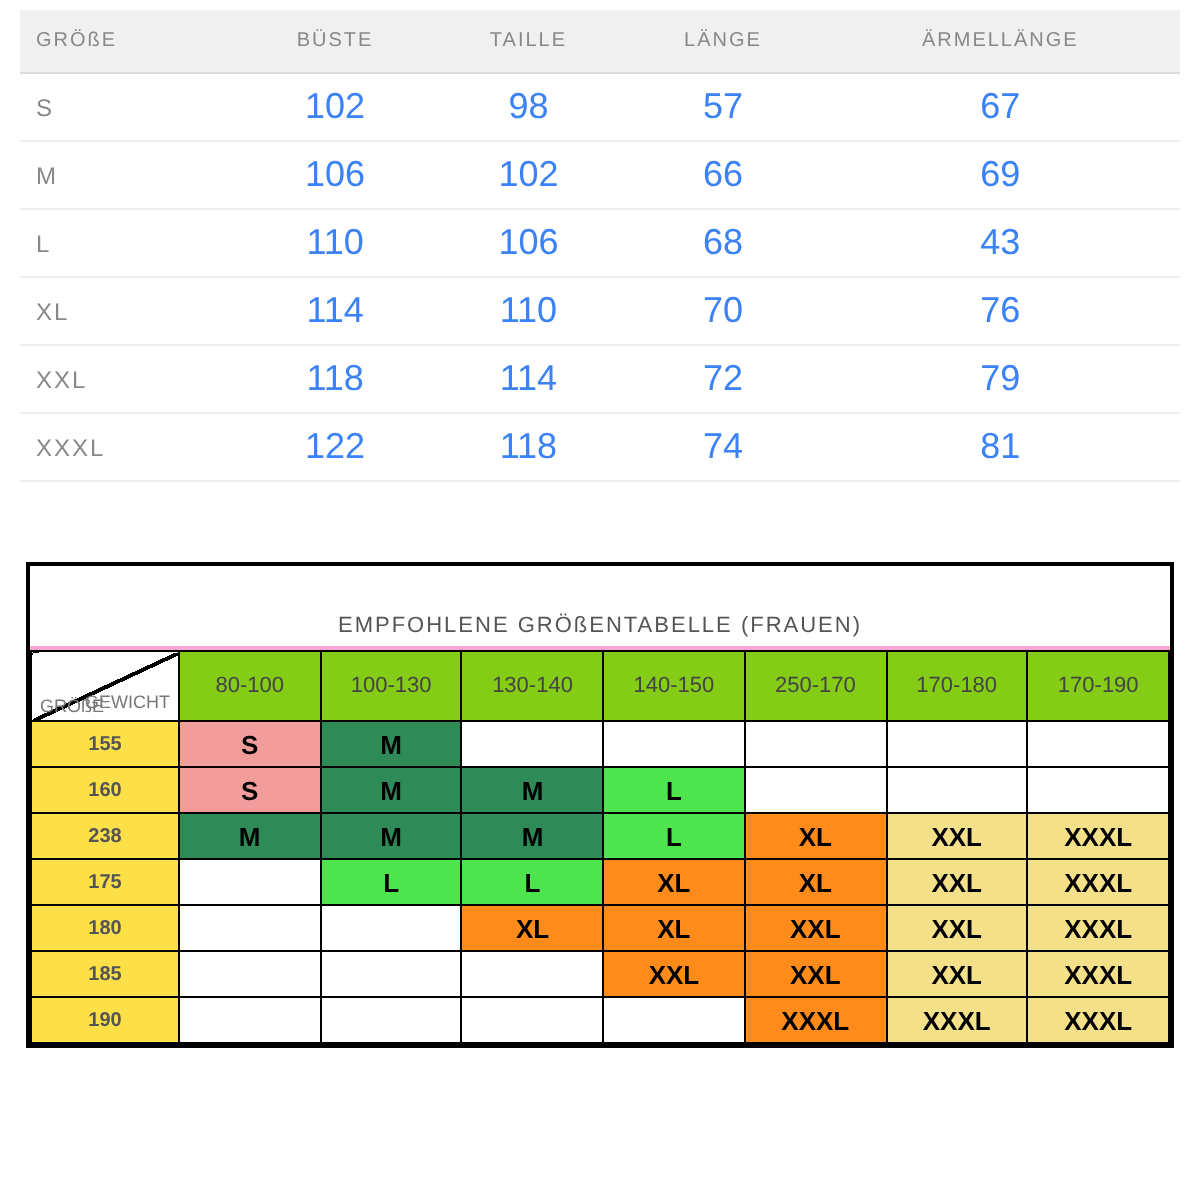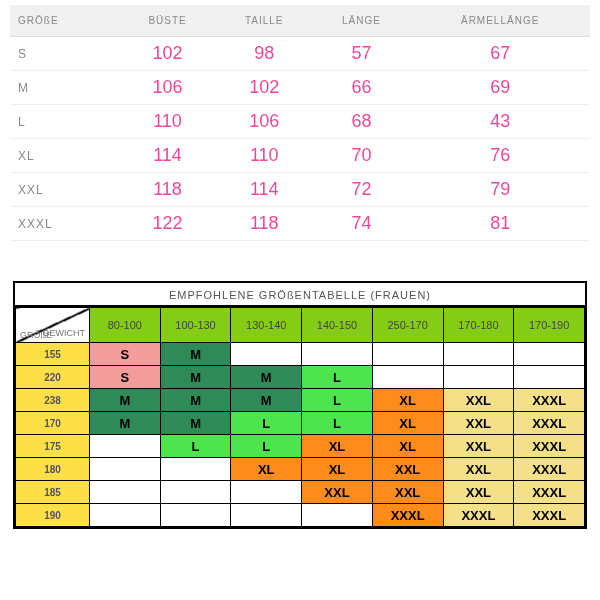--- a/index.html
+++ b/index.html
@@ -26,42 +26,42 @@
     padding: 10px 4px;
     font-size: 10px;
     border-bottom: 1px solid #ddd;
   }
   .meas th:first-child { text-align: left; padding-left: 8px; }
   .meas td {
     border-bottom: 1px solid #eee;
     padding: 6px 4px;
     text-align: center;
     font-size: 18px;
-    color: #ec4899;
+    color: #3b82f6;
   }
   .meas td:first-child {
     text-align: left;
     padding-left: 8px;
     color: #888;
     font-size: 12px;
     letter-spacing: 1px;
   }
   
   .rec-wrap {
     width: 570px;
     margin: 0 auto;
     border: 2px solid #000;
   }
   .rec-title {
     text-align: center;
     font-size: 11px;
     letter-spacing: 1px;
-    padding: 6px 0 4px 0;
+    padding: 24px 0 4px 0;
     color: #555;
-    border-bottom: 2px solid #000000;
+    border-bottom: 2px solid #f9a8d4;
   }
   .rec {
     width: 100%;
     border-collapse: collapse;
     font-size: 12px;
     table-layout: fixed;
   }
   .rec th, .rec td {
     border: 1px solid #000;
     text-align: center;
@@ -188,44 +188,34 @@
           <td>155</td>
           <td class="c-pink">S</td>
           <td class="c-dgreen">M</td>
           <td class="c-blank"></td>
           <td class="c-blank"></td>
           <td class="c-blank"></td>
           <td class="c-blank"></td>
           <td class="c-blank"></td>
         </tr>
         <tr>
-          <td>220</td>
+          <td>160</td>
           <td class="c-pink">S</td>
           <td class="c-dgreen">M</td>
           <td class="c-dgreen">M</td>
           <td class="c-lgreen">L</td>
           <td class="c-blank"></td>
           <td class="c-blank"></td>
           <td class="c-blank"></td>
         </tr>
         <tr>
           <td>238</td>
           <td class="c-dgreen">M</td>
           <td class="c-dgreen">M</td>
           <td class="c-dgreen">M</td>
-          <td class="c-lgreen">L</td>
-          <td class="c-orange">XL</td>
-          <td class="c-yellow">XXL</td>
-          <td class="c-yellow">XXXL</td>
-        </tr>
-        <tr>
-          <td>170</td>
-          <td class="c-dgreen">M</td>
-          <td class="c-dgreen">M</td>
-          <td class="c-lgreen">L</td>
           <td class="c-lgreen">L</td>
           <td class="c-orange">XL</td>
           <td class="c-yellow">XXL</td>
           <td class="c-yellow">XXXL</td>
         </tr>
         <tr>
           <td>175</td>
           <td class="c-blank"></td>
           <td class="c-lgreen">L</td>
           <td class="c-lgreen">L</td>

